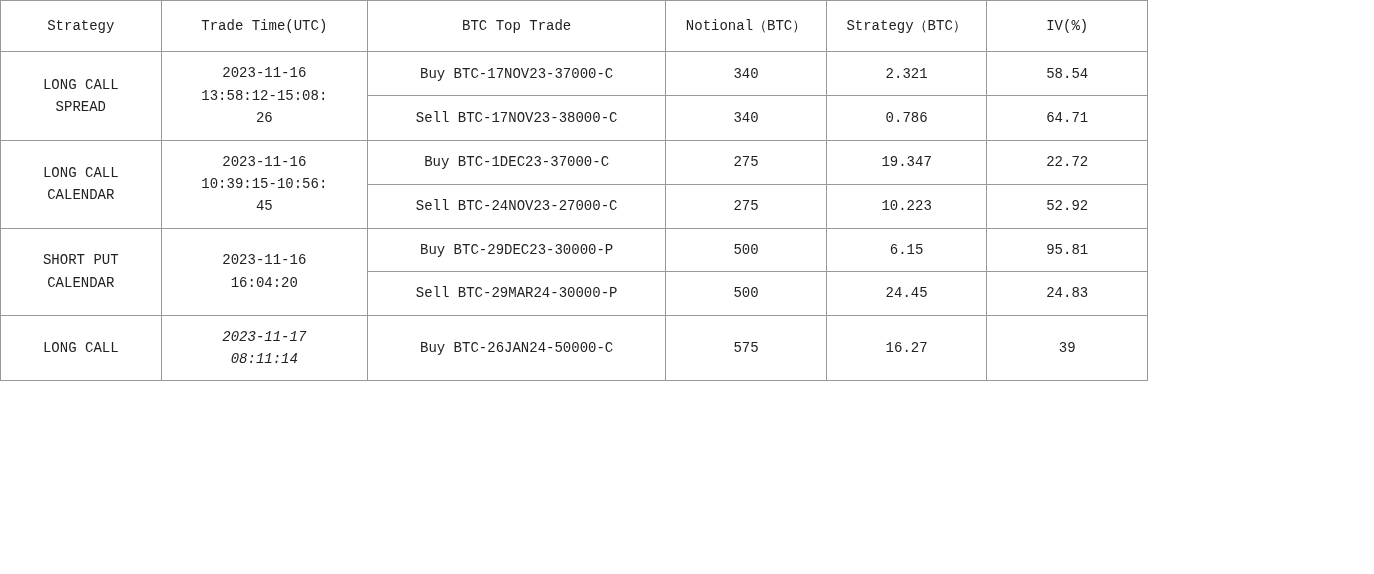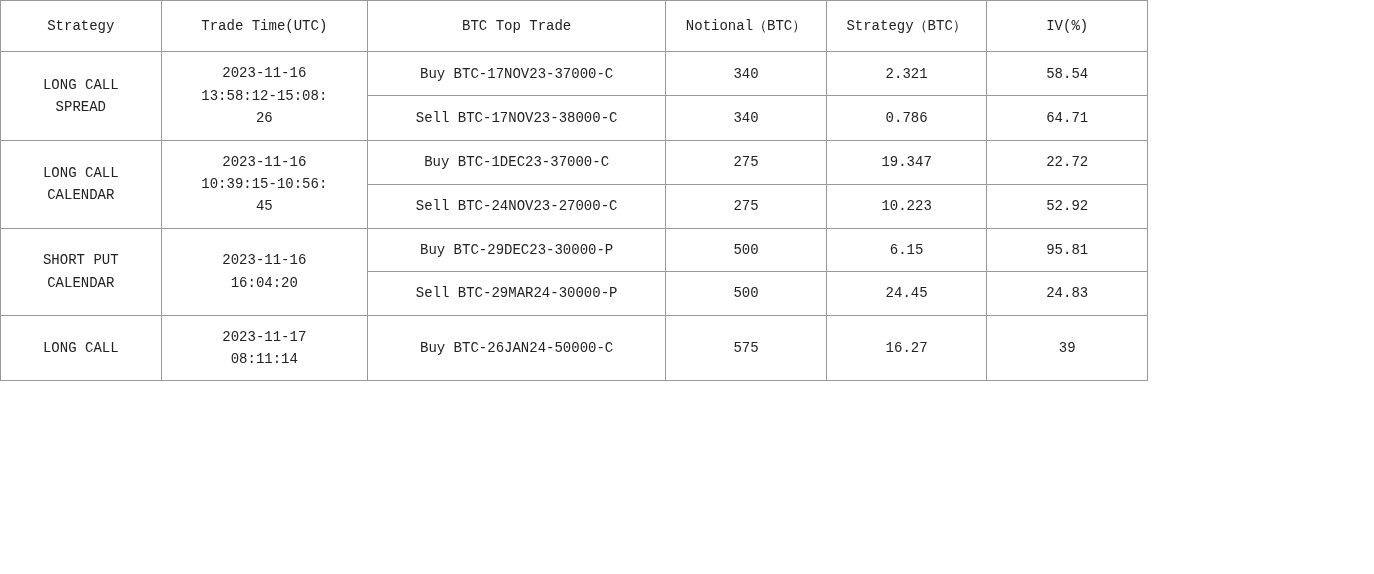--- a/index.html
+++ b/index.html
@@ -123,21 +123,21 @@
           <td>95.81</td>
         </tr>
         <tr>
           <td>Sell BTC-29MAR24-30000-P</td>
           <td>500</td>
           <td>24.45</td>
           <td>24.83</td>
         </tr>
         <tr>
           <td rowspan="1" style="white-space: pre-line;">LONG CALL</td>
-          <td rowspan="1" style="white-space: pre-line;">2023-11-17
+          <td rowspan="1" style="white-space: pre-line; font-style: italic;">2023-11-17
 08:11:14</td>
           <td>Buy BTC-26JAN24-50000-C</td>
           <td>575</td>
           <td>16.27</td>
           <td>39</td>
         </tr>
       </tbody>
   </table>
 </div>
 

